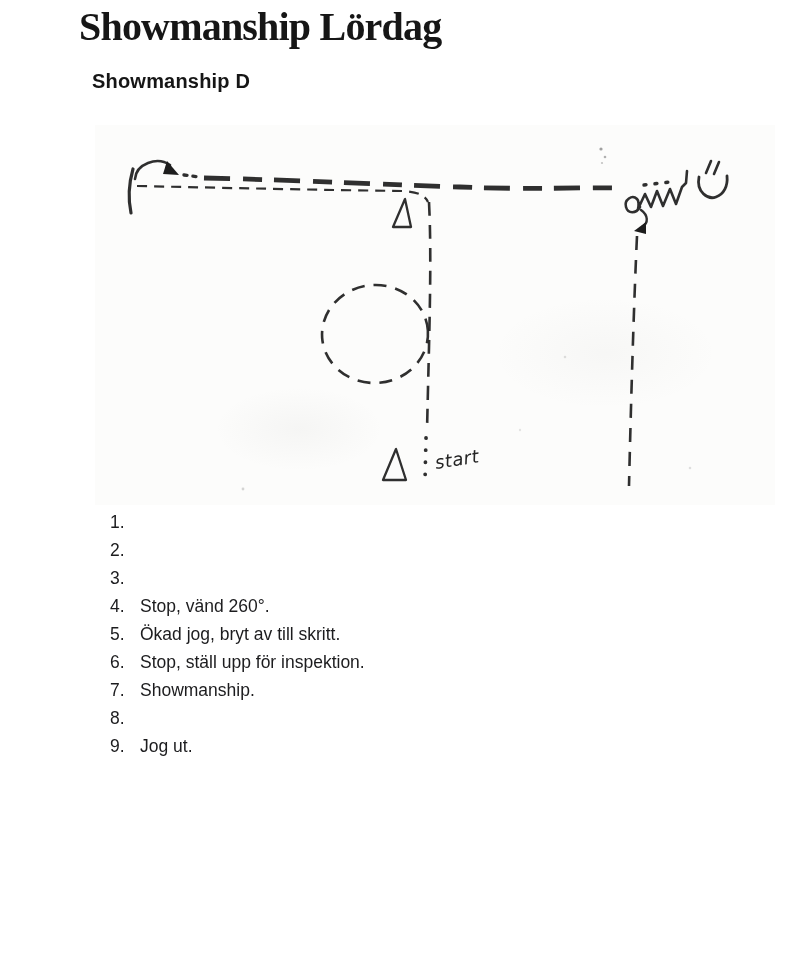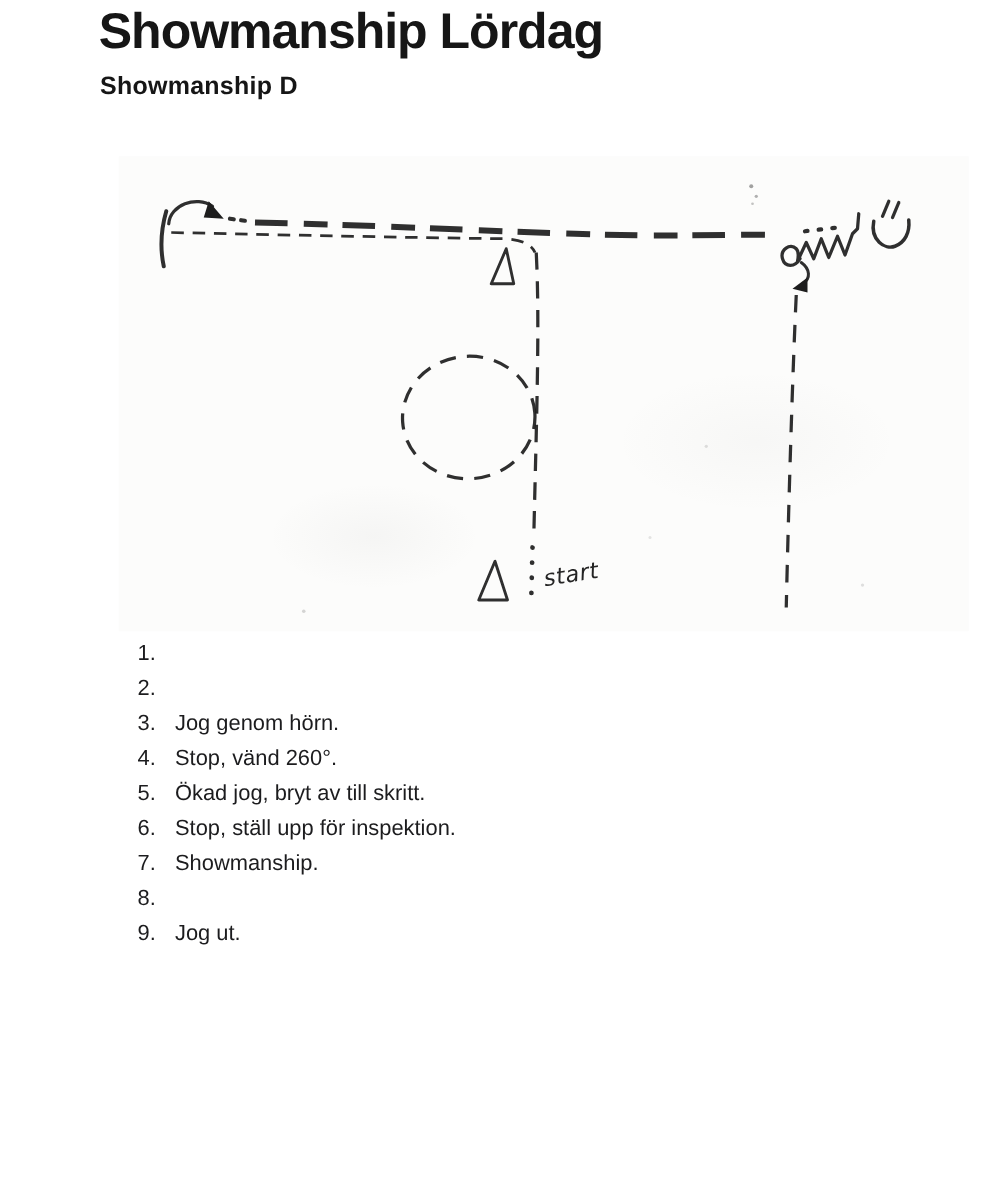--- a/index.html
+++ b/index.html
@@ -13,29 +13,30 @@
   }
   .title{
     position:absolute;
     left:79px;top:3px;
     font-size:40px;
     font-weight:700;
     letter-spacing:-0.8px;
     color:#161616;
     margin:0;
     white-space:nowrap;
+    font-family:Liberation Serif, serif;
   }
   .subtitle{
     position:absolute;
     left:80px;top:58px;
     font-size:20px;
     font-weight:700;
     letter-spacing:0.2px;
     color:#161616;
-    margin:0;
+    margin:12px;
     white-space:nowrap;
   }
   .scan{
     position:absolute;
     left:95px;top:125px;
     width:680px;height:380px;
     background:
       radial-gradient(120px 60px at 30% 80%, rgba(120,120,115,0.05), rgba(0,0,0,0) 70%),
       radial-gradient(160px 80px at 75% 60%, rgba(120,120,115,0.04), rgba(0,0,0,0) 70%),
       #fcfcfb;
@@ -156,21 +157,20 @@
 
   <ol class="instructions">
     <li class="row">
         <span class="num">1.</span>
       </li>
     <li class="row">
         <span class="num">2.</span>
       </li>
     <li class="row">
         <span class="num">3.</span>
-        <span>Jog genom hörn.</span>
       </li>
     <li class="row">
         <span class="num">4.</span>
         <span>Stop, vänd 260°.</span>
       </li>
     <li class="row">
         <span class="num">5.</span>
         <span>Ökad jog, bryt av till skritt.</span>
       </li>
     <li class="row">

